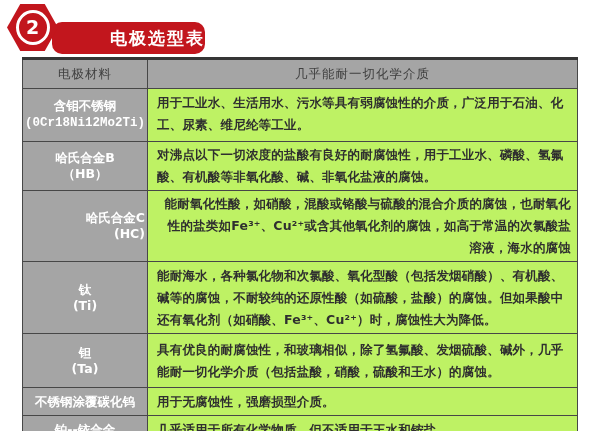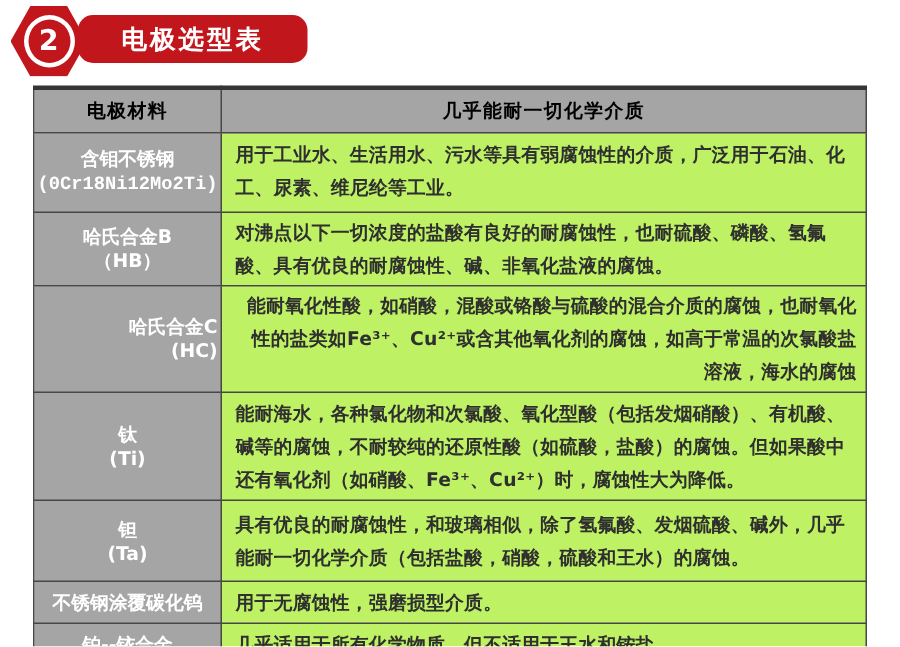--- a/index.html
+++ b/index.html
@@ -13,28 +13,28 @@
     width: 600px;
     height: 431px;
     background: #ffffff;
     overflow: hidden;
   }
 
   
   .title-ribbon {
     position: absolute;
     left: 52px;
-    top: 10px;
+    top: 22px;
     width: 153px;
     height: 32px;
     background: var(--red, #c2161d);
     border-radius: 10px;
     display: flex;
     align-items: center;
-    justify-content: center;
+    justify-content: flex-end;
     color: #ffffff;
     font-size: 17px;
     font-weight: bold;
     letter-spacing: 2px;
     z-index: 1;
   }
   .badge-hex {
     position: absolute;
     left: 7px;
     top: 4px;
@@ -73,23 +73,23 @@
     table-layout: fixed;
     border: 1px solid #474747;
     border-top: 3px solid #353535;
   }
   .etable th,
   .etable td {
     border: 1px solid #474747;
   }
   .etable th {
     background: #a5a5a5;
-    color: #000000;
+    color: #404040;
     font-size: 12.5px;
-    font-weight: bold;
+    font-weight: normal;
     height: 26px;
     letter-spacing: 1px;
   }
   .etable td.mat {
     background: #a5a5a5;
     color: #ffffff;
     font-size: 12.5px;
     font-weight: bold;
     text-align: center;
     vertical-align: middle;
@@ -147,21 +147,21 @@
             <div>含钼不锈钢</div>
             <div>(0Cr18Ni12Mo2Ti)</div>
           </td>
           <td class="desc">用于工业水、生活用水、污水等具有弱腐蚀性的介质，广泛用于石油、化工、尿素、维尼纶等工业。</td>
         </tr>
         <tr>
           <td class="mat">
             <div>哈氏合金B</div>
             <div>（HB）</div>
           </td>
-          <td class="desc">对沸点以下一切浓度的盐酸有良好的耐腐蚀性，也耐硫酸、磷酸、氢氟酸、具有优良的耐腐蚀性、碱、非氧化盐液的腐蚀。</td>
+          <td class="desc">对沸点以下一切浓度的盐酸有良好的耐腐蚀性，用于工业水、磷酸、氢氟酸、有机酸等非氧化酸、碱、非氧化盐液的腐蚀。</td>
         </tr>
         <tr>
           <td class="mat">
             <div>哈氏合金C</div>
             <div>(HC)</div>
           </td>
           <td class="desc">能耐氧化性酸，如硝酸，混酸或铬酸与硫酸的混合介质的腐蚀，也耐氧化性的盐类如Fe³⁺、Cu²⁺或含其他氧化剂的腐蚀，如高于常温的次氯酸盐溶液，海水的腐蚀</td>
         </tr>
         <tr>
           <td class="mat">

